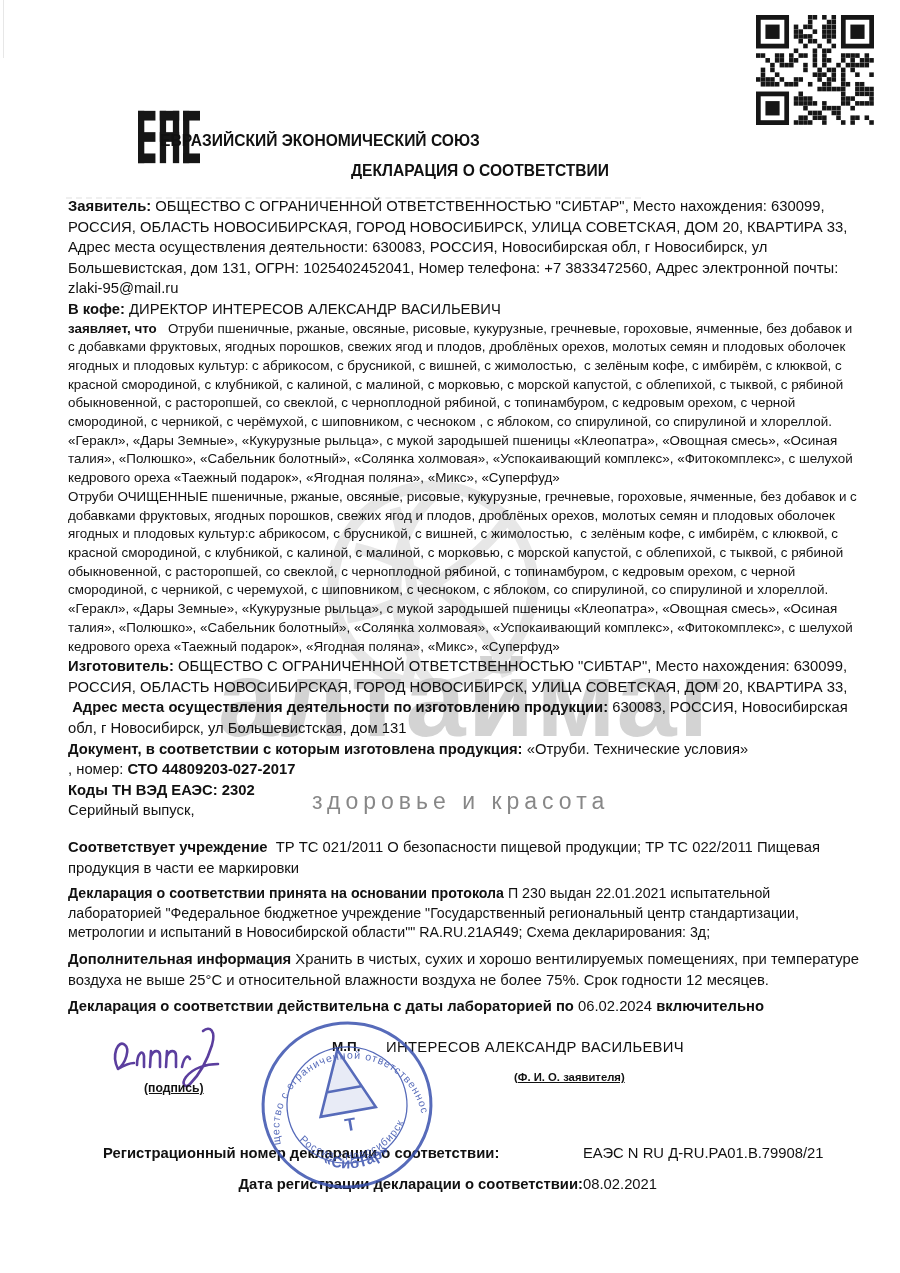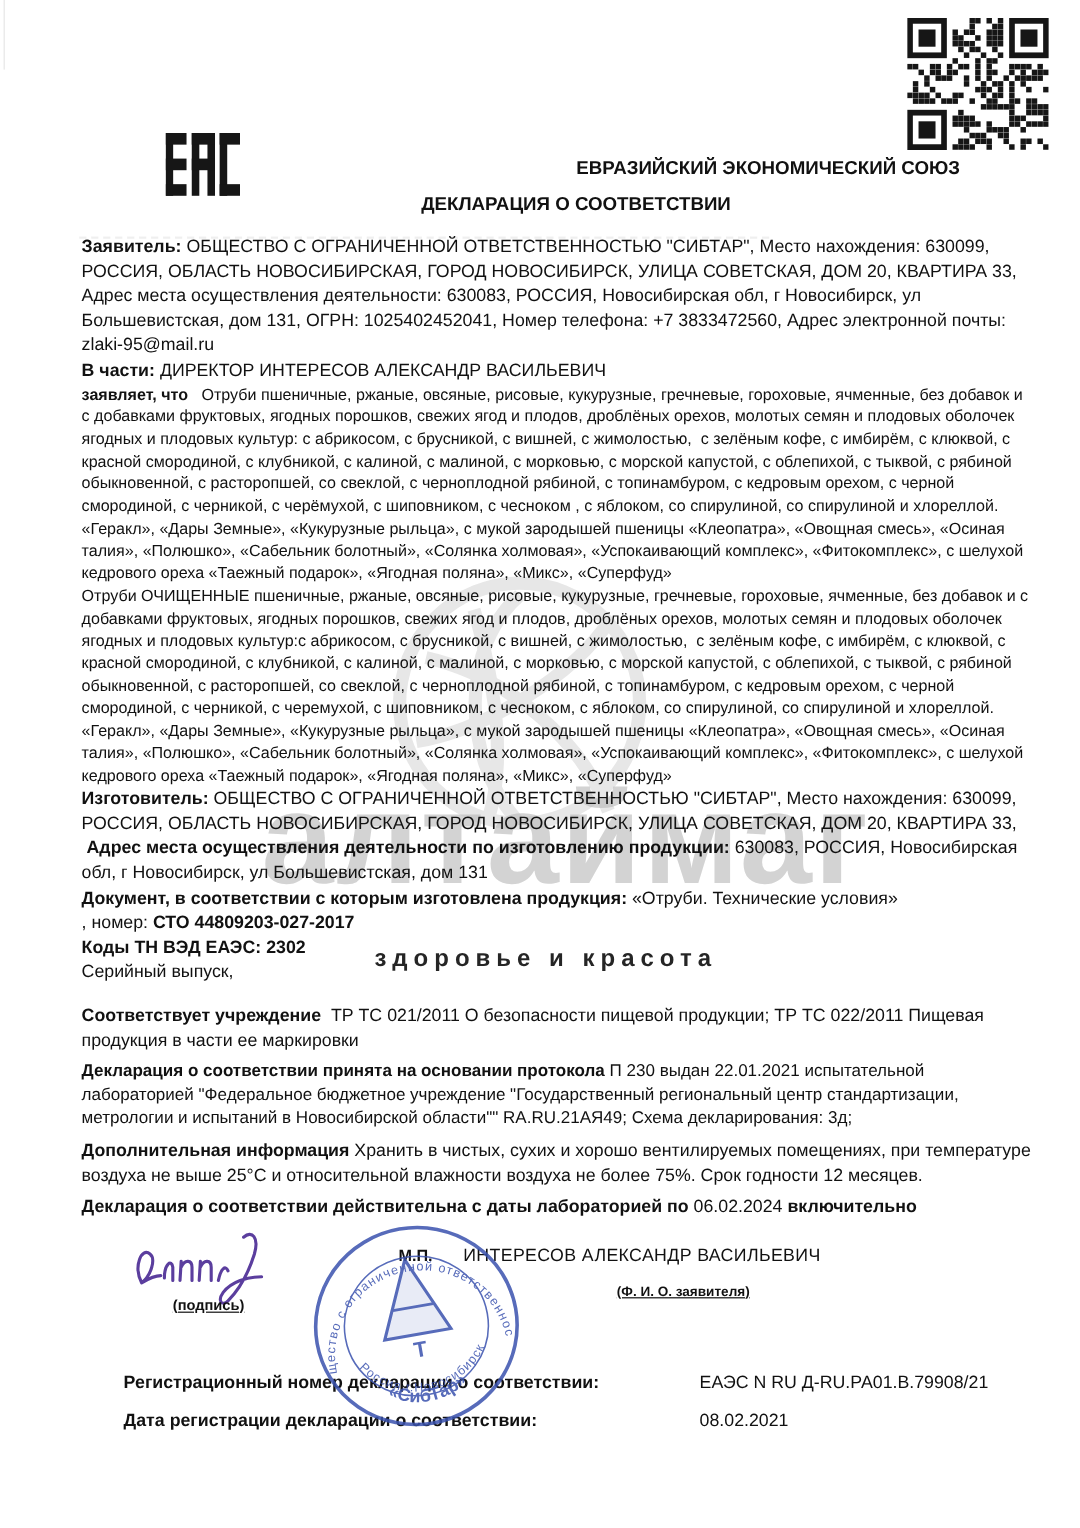--- a/index.html
+++ b/index.html
@@ -1,52 +1,52 @@
 <!DOCTYPE html>
 <html><head>
 <meta charset="utf-8">
 <style>
   html,body{margin:0;padding:0;background:#888;}
   .page{position:relative;width:900px;height:1273px;background:#ffffff;margin:0 auto;
         font-family:"Liberation Sans",sans-serif;color:#111;overflow:hidden;}
   
   .eac{position:absolute;left:138px;top:110px;width:62px;height:54px;}
   .qr{position:absolute;left:756px;top:15px;width:118px;height:110px;}
-  .hdr1{position:absolute;left:160px;top:132px;width:640px;text-align:right;
+  .hdr1{position:absolute;left:160px;top:132px;width:640px;text-align:left;
         font-weight:bold;font-size:15.6px;}
   .hdr2{position:absolute;left:160px;top:162px;width:640px;text-align:center;
         font-weight:bold;font-size:15.6px;}
   .edge-line{position:absolute;left:3px;top:0;width:1px;height:58px;background:#e7e7e7;}
   .noise{position:absolute;left:66px;top:197px;width:575px;border-top:2px dashed #e3e3e3;opacity:.55;}
   
   .wm-emblem{position:absolute;left:295px;top:468px;z-index:0;opacity:.5;}
   .wm-word{position:absolute;left:218px;top:645px;z-index:0;font-size:108px;line-height:1;
            font-weight:bold;color:#b9b9b9;opacity:.62;letter-spacing:2px;white-space:nowrap;}
-  .wm-sub{position:absolute;left:312px;top:788px;z-index:0;font-size:20px;font-weight:bold;
-          color:#000000;opacity:.85;letter-spacing:5px;white-space:nowrap;}
+  .wm-sub{position:absolute;left:312px;top:788px;z-index:0;font-size:23px;font-weight:normal;
+          color:#737373;opacity:.85;letter-spacing:5px;white-space:nowrap;}
   
   .flow{position:absolute;left:68px;top:196px;width:792px;z-index:1;}
   .flow p{margin:0;white-space:pre-wrap;}
   .t15{font-size:14.8px;line-height:20.6px;}
   .t13{font-size:13.4px;line-height:18.7px;}
   .t14{font-size:14.2px;line-height:19.6px;}
   .gap16{margin-top:16px !important;}
   .gap6{margin-top:6px !important;}
   b{font-weight:bold;}
   
   .sig-block{position:relative;height:118px;margin-top:6px;}
   .sig-ink{position:absolute;left:38px;top:0;}
   .sig-caption{position:absolute;left:76px;top:58px;font-size:12.2px;font-weight:600;text-decoration:underline;}
   .mp{position:absolute;left:252px;top:16px;font-size:13.5px;font-weight:bold;padding-left:12px;}
   .signer{position:absolute;left:318px;top:16px;font-size:14.8px;letter-spacing:.3px;}
   .fio-caption{position:absolute;left:446px;top:48px;font-size:11.3px;font-weight:bold;text-decoration:underline;}
   .stamp{position:absolute;left:190px;top:-4px;width:178px;height:172px;z-index:3;
          opacity:.85;transform:rotate(-10deg);}
   .reg-row{display:flex;font-size:14.8px;line-height:20px;margin-top:2px;}
-  .reg-row + .reg-row{margin-top:11px;}
+  .reg-row + .reg-row{margin-top:11px;text-align:right;}
   .reg-label{font-weight:bold;width:480px;flex:0 0 480px;margin-left:35px;}
   .reg-value{white-space:nowrap;}
 </style>
 </head>
 <body>
 
 <div class="page">
 
   <div class="edge-line"></div>
   <div class="noise"></div>
@@ -276,21 +276,21 @@
       </svg>
   </div>
 
   <div class="hdr1">ЕВРАЗИЙСКИЙ ЭКОНОМИЧЕСКИЙ СОЮЗ</div>
   <div class="hdr2">ДЕКЛАРАЦИЯ О СООТВЕТСТВИИ</div>
 
   <div class="flow">
 
     <p class="t15"><b>Заявитель:</b><span> ОБЩЕСТВО С ОГРАНИЧЕННОЙ ОТВЕТСТВЕННОСТЬЮ "СИБТАР", Место нахождения: 630099, РОССИЯ, ОБЛАСТЬ НОВОСИБИРСКАЯ, ГОРОД НОВОСИБИРСК, УЛИЦА СОВЕТСКАЯ, ДОМ 20, КВАРТИРА 33, Адрес места осуществления деятельности: 630083, РОССИЯ, Новосибирская обл, г Новосибирск, ул Большевистская, дом 131, ОГРН: 1025402452041, Номер телефона: +7 3833472560, Адрес электронной почты: zlaki-95@mail.ru</span></p>
 
-    <p class="t15"><b>В части:</b><span> ДИРЕКТОР ИНТЕРЕСОВ АЛЕКСАНДР ВАСИЛЬЕВИЧ</span></p>
+    <p class="t15"><b>В кофе:</b><span> ДИРЕКТОР ИНТЕРЕСОВ АЛЕКСАНДР ВАСИЛЬЕВИЧ</span></p>
 
     <p class="t13"><b>заявляет, что</b><span>   Отруби пшеничные, ржаные, овсяные, рисовые, кукурузные, гречневые, гороховые, ячменные, без добавок и с добавками фруктовых, ягодных порошков, свежих ягод и плодов, дроблёных орехов, молотых семян и плодовых оболочек ягодных и плодовых культур: с абрикосом, с брусникой, с вишней, с жимолостью,  с зелёным кофе, с имбирём, с клюквой, с красной смородиной, с клубникой, с калиной, с малиной, с морковью, с морской капустой, с облепихой, с тыквой, с рябиной обыкновенной, с расторопшей, со свеклой, с черноплодной рябиной, с топинамбуром, с кедровым орехом, с черной смородиной, с черникой, с черёмухой, с шиповником, с чесноком , с яблоком, со спирулиной, со спирулиной и хлореллой. «Геракл», «Дары Земные», «Кукурузные рыльца», с мукой зародышей пшеницы «Клеопатра», «Овощная смесь», «Осиная талия», «Полюшко», «Сабельник болотный», «Солянка холмовая», «Успокаивающий комплекс», «Фитокомплекс», с шелухой кедрового ореха «Таежный подарок», «Ягодная поляна», «Микс», «Суперфуд»</span></p>
 
     <p class="t13"><span>Отруби ОЧИЩЕННЫЕ пшеничные, ржаные, овсяные, рисовые, кукурузные, гречневые, гороховые, ячменные, без добавок и с добавками фруктовых, ягодных порошков, свежих ягод и плодов, дроблёных орехов, молотых семян и плодовых оболочек ягодных и плодовых культур:с абрикосом, с брусникой, с вишней, с жимолостью,  с зелёным кофе, с имбирём, с клюквой, с красной смородиной, с клубникой, с калиной, с малиной, с морковью, с морской капустой, с облепихой, с тыквой, с рябиной обыкновенной, с расторопшей, со свеклой, с черноплодной рябиной, с топинамбуром, с кедровым орехом, с черной смородиной, с черникой, с черемухой, с шиповником, с чесноком, с яблоком, со спирулиной, со спирулиной и хлореллой. «Геракл», «Дары Земные», «Кукурузные рыльца», с мукой зародышей пшеницы «Клеопатра», «Овощная смесь», «Осиная талия», «Полюшко», «Сабельник болотный», «Солянка холмовая», «Успокаивающий комплекс», «Фитокомплекс», с шелухой кедрового ореха «Таежный подарок», «Ягодная поляна», «Микс», «Суперфуд»</span></p>
 
     <p class="t15"><b>Изготовитель:</b><span> ОБЩЕСТВО С ОГРАНИЧЕННОЙ ОТВЕТСТВЕННОСТЬЮ "СИБТАР", Место нахождения: 630099, РОССИЯ, ОБЛАСТЬ НОВОСИБИРСКАЯ, ГОРОД НОВОСИБИРСК, УЛИЦА СОВЕТСКАЯ, ДОМ 20, КВАРТИРА 33,</span></p>
 
     <p class="t15"><b> Адрес места осуществления деятельности по изготовлению продукции:</b><span> 630083, РОССИЯ, Новосибирская обл, г Новосибирск, ул Большевистская, дом 131</span></p>
 
     <p class="t15"><b>Документ, в соответствии с которым изготовлена продукция:</b><span> «Отруби. Технические условия»

